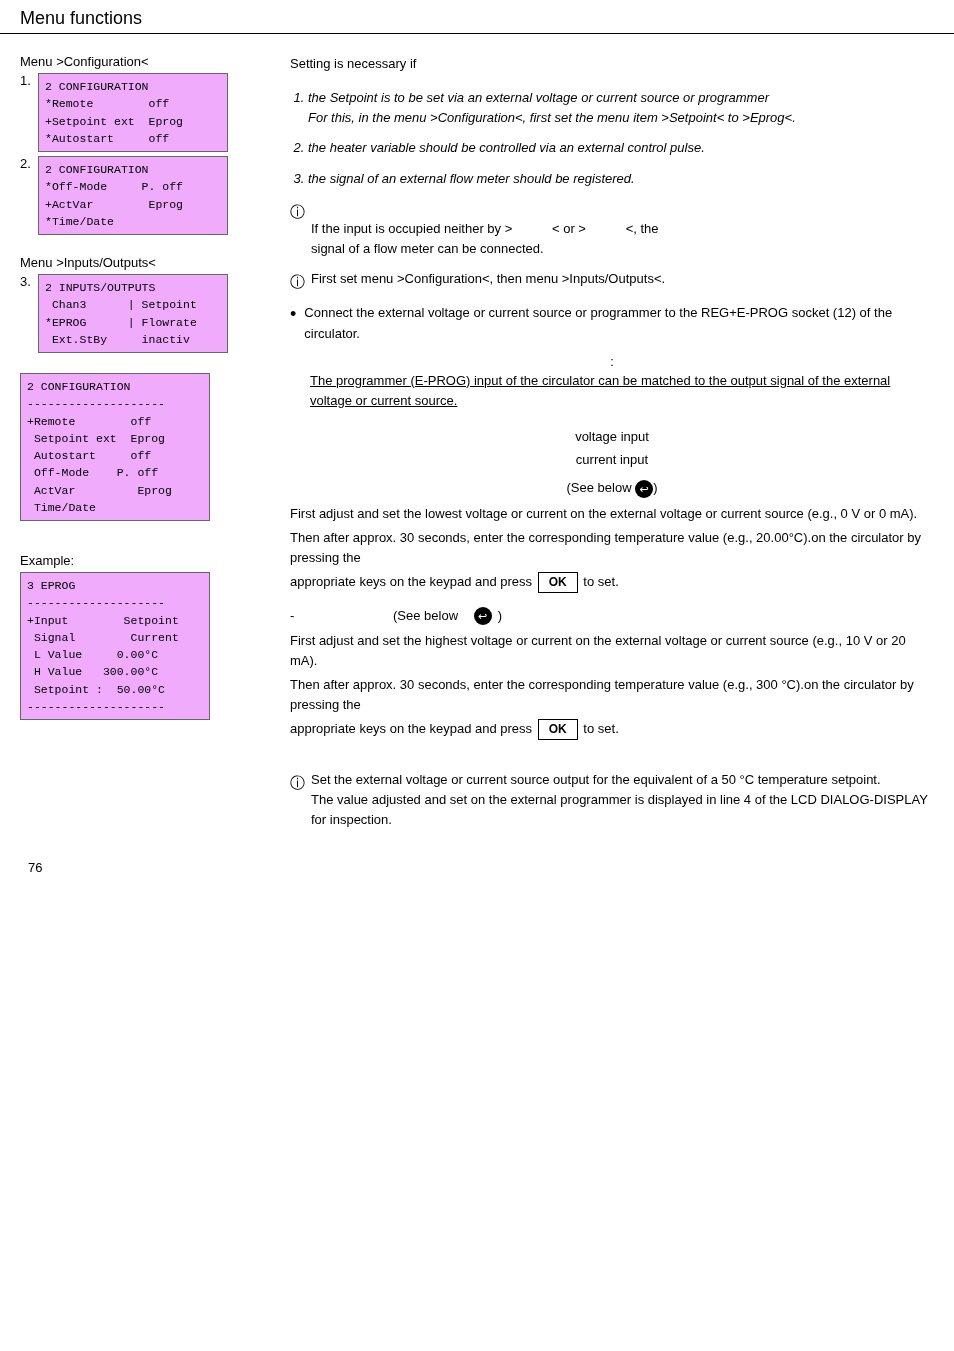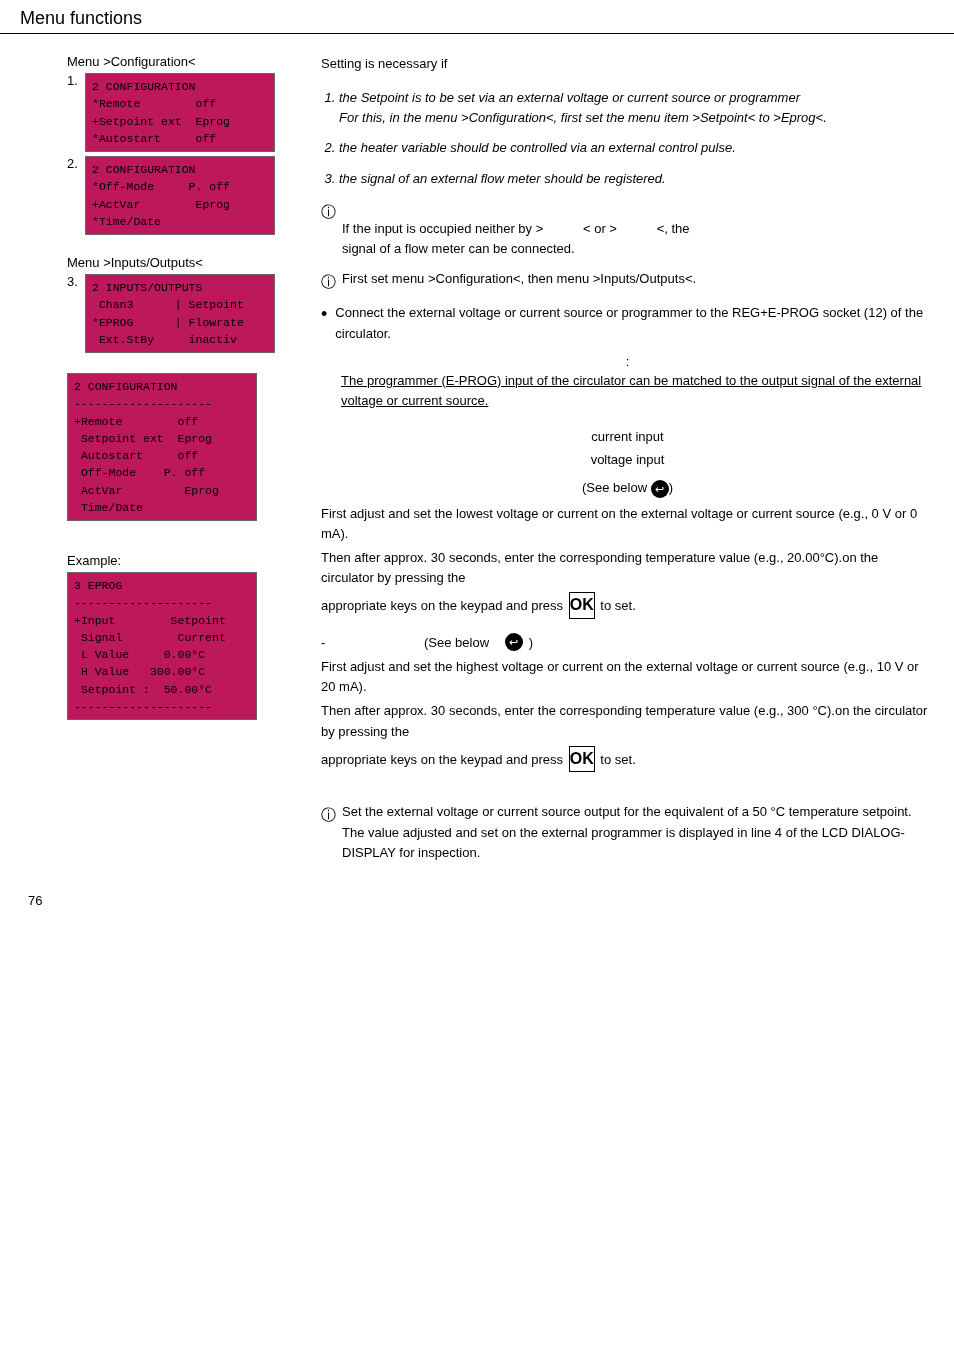--- a/index.html
+++ b/index.html
@@ -13,41 +13,40 @@
       padding: 0;
     }
     .page-header {
       border-bottom: 1px solid #000;
       padding: 8px 20px 4px 20px;
       font-size: 18px;
     }
     .page-content {
       display: flex;
       padding: 20px 20px 20px 20px;
-      gap: 4px;
-      margin-left: 47px;
+      gap: 20px;
     }
     .left-column {
       width: 250px;
       flex-shrink: 0;
     }
     .right-column {
       flex: 1;
     }
     .section-label {
       font-size: 13px;
       font-weight: normal;
       margin-bottom: 4px;
     }
     .lcd-box {
       font-family: 'Courier New', Courier, monospace;
       font-size: 11.5px;
       border: 1px solid #666;
       padding: 4px 6px;
-      background: #be185d;
+      background: #f0abfc;
       margin-bottom: 2px;
       white-space: pre;
       line-height: 1.5;
       display: inline-block;
       min-width: 190px;
     }
     .numbered-item {
       display: flex;
       align-items: flex-start;
       margin-bottom: 2px;
@@ -96,22 +95,22 @@
     }
     .bullet-dot {
       font-size: 18px;
       margin-right: 8px;
       flex-shrink: 0;
       line-height: 1.3;
     }
     .ok-badge {
       display: inline-block;
       border: 1px solid #000;
-      padding: 0px 0;
-      font-size: 16px;
+      padding: 0px 10px;
+      font-size: 12px;
       font-weight: bold;
       margin: 0 2px;
     }
     .see-below-line {
       text-align: center;
       margin-bottom: 6px;
       font-size: 13px;
     }
     .arrow-icon {
       display: inline-block;
@@ -250,22 +249,22 @@
 
     <div class="colon-center">
       <span>:</span>
     </div>
 
     <div class="indent-text right-section">
       <p>The programmer (E-PROG) input of the circulator can be matched to the output signal of the external voltage or current source.</p>
     </div>
 
     <div class="voltage-current-lines">
+      <div>voltage input</div>
       <div>current input</div>
-      <div>voltage input</div>
     </div>
 
     <div class="see-below-line">
       <span>(See below</span>&nbsp;<span class="arrow-icon">↩</span><span>)</span>
     </div>
 
     <div class="right-section">
       <p>First adjust and set the lowest voltage or current on the external voltage or current source (e.g., 0 V or 0 mA).</p>
       <p>Then after approx. 30 seconds, enter the corresponding temperature value (e.g., 20.00°C).on the circulator by pressing the</p>
       <p>

